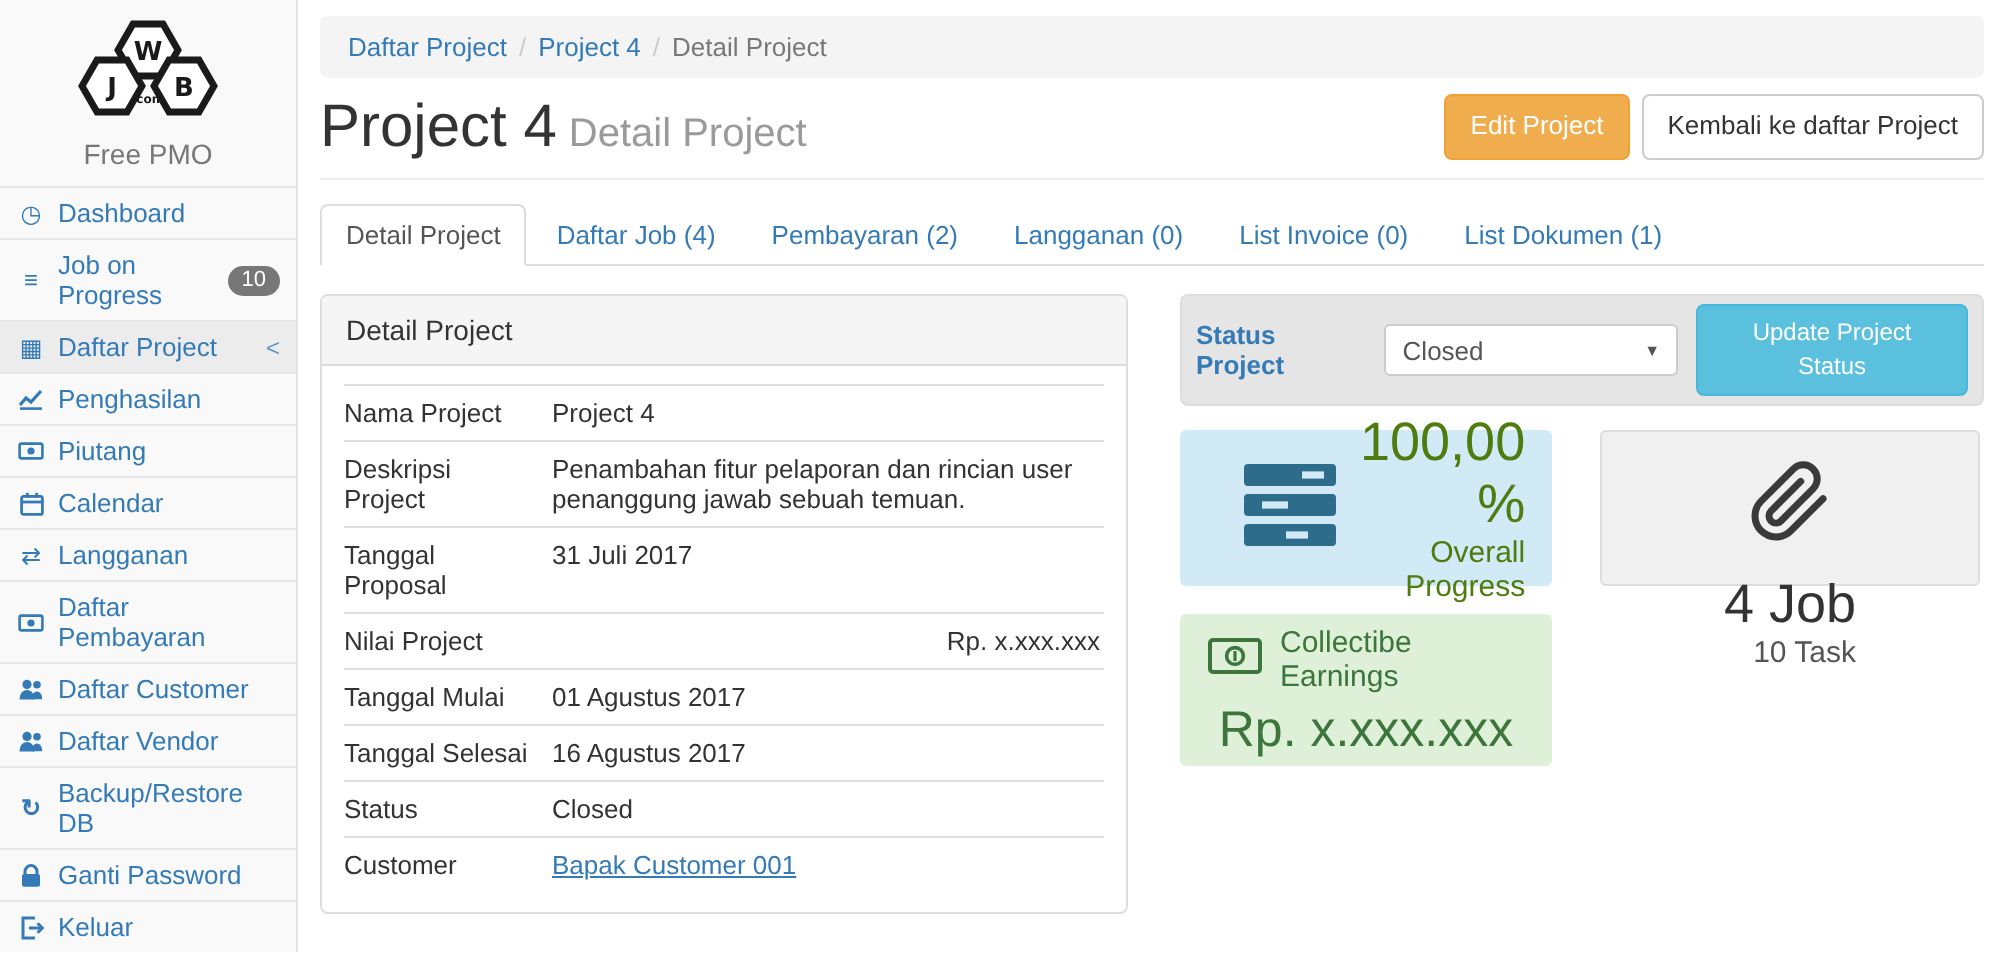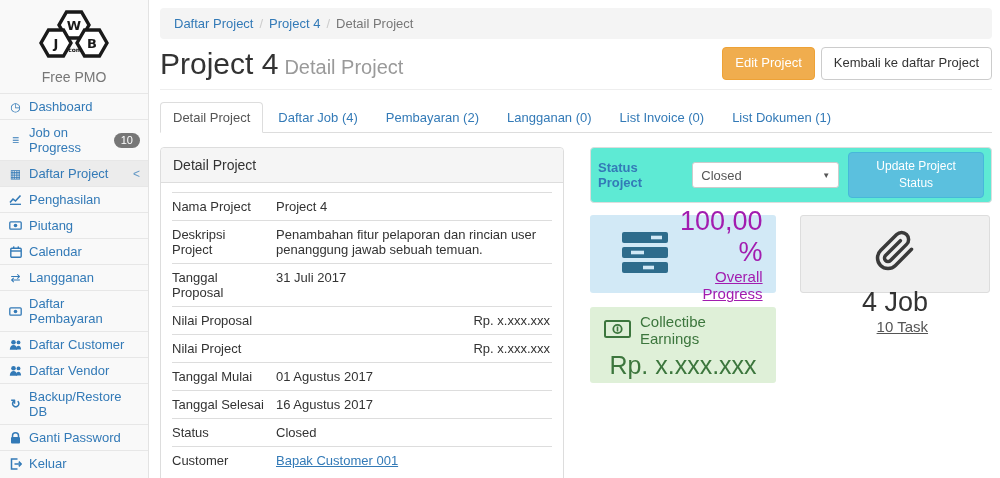--- a/index.html
+++ b/index.html
@@ -50,34 +50,34 @@
   .panel-heading { background:#f5f5f5; border-bottom:1px solid #ddd; border-radius:4px 4px 0 0;
                    padding:9px 12px; font-size:14px; color:#333; }
   .panel-body { padding:9px 11px 10px; }
   .detail-table { width:100%; border-collapse:collapse; }
   .detail-table td { border-top:1px solid #ddd; padding:6px 2px 6px 0; vertical-align:top; color:#333;margin-top:30px; }
   .detail-table td.k { width:104px; padding-right:8px; }
   .detail-table td.v.right { text-align:right; }
   .cust-link { text-decoration:underline; }
 
   .right-col { flex:1; }
-  .status-bar { background:#5eead4; border:1px solid #ddd; border-radius:4px; padding:4px 7px;
+  .status-bar { background:#e5e5e5; border:1px solid #ddd; border-radius:4px; padding:4px 7px;
                 display:flex; align-items:center; gap:9px; }
   .status-label { color:#337ab7; font-weight:bold; }
   .select { width:150px; height:26px; background:#fff; border:1px solid #ccc; border-radius:3px;
             display:flex; align-items:center; justify-content:space-between; padding:0 8px;
             color:#555; cursor:pointer; }
   .select .caret { font-size:8px; color:#555; }
 
   .stat-row { display:flex; gap:24px; margin-top:12px; }
   .stat { border-radius:3px; padding:14px; display:flex; align-items:center; gap:12px; height:78px; }
   .stat .stat-text { flex:1; text-align:right; }
   .stat-value { font-size:27px; line-height:1.15; }
-  .stat-label { font-size:15px;text-decoration:underline; }
-  .stat.blue { width:186px; background:#d2e9f6; color:#a21caf;padding-left:32px; }
+  .stat-label { font-size:15px; }
+  .stat.blue { width:186px; background:#d2e9f6; color:#4d7c0f;padding-left:32px; }
   .stat.gray { width:190px; background:#f0f0f0; border:1px solid #ddd; color:#333;flex-direction:column; }
   .stat.gray .stat-label { color:#555; }
   .stat.green { width:186px; background:#dff0d8; color:#3c763d; height:76px; margin-top:14px;
                 display:block; padding:6px 14px; }
   .green-top { display:flex; align-items:center; gap:9px; font-size:15px; }
   .green-value { font-size:25px; text-align:center; margin-top:4px; }
 </style>
 </head>
 <body>
 
@@ -241,24 +241,20 @@
                 <td class="k">Nama Project</td>
                 <td class="v">Project 4</td>
               </tr>
               <tr>
                 <td class="k">Deskripsi Project</td>
                 <td class="v">Penambahan fitur pelaporan dan rincian user penanggung jawab sebuah temuan.</td>
               </tr>
               <tr>
                 <td class="k">Tanggal Proposal</td>
                 <td class="v">31 Juli 2017</td>
-              </tr>
-              <tr>
-                <td class="k">Nilai Proposal</td>
-                <td class="v right">Rp. x.xxx.xxx</td>
               </tr>
               <tr>
                 <td class="k">Nilai Project</td>
                 <td class="v right">Rp. x.xxx.xxx</td>
               </tr>
               <tr>
                 <td class="k">Tanggal Mulai</td>
                 <td class="v">01 Agustus 2017</td>
               </tr>
               <tr>

